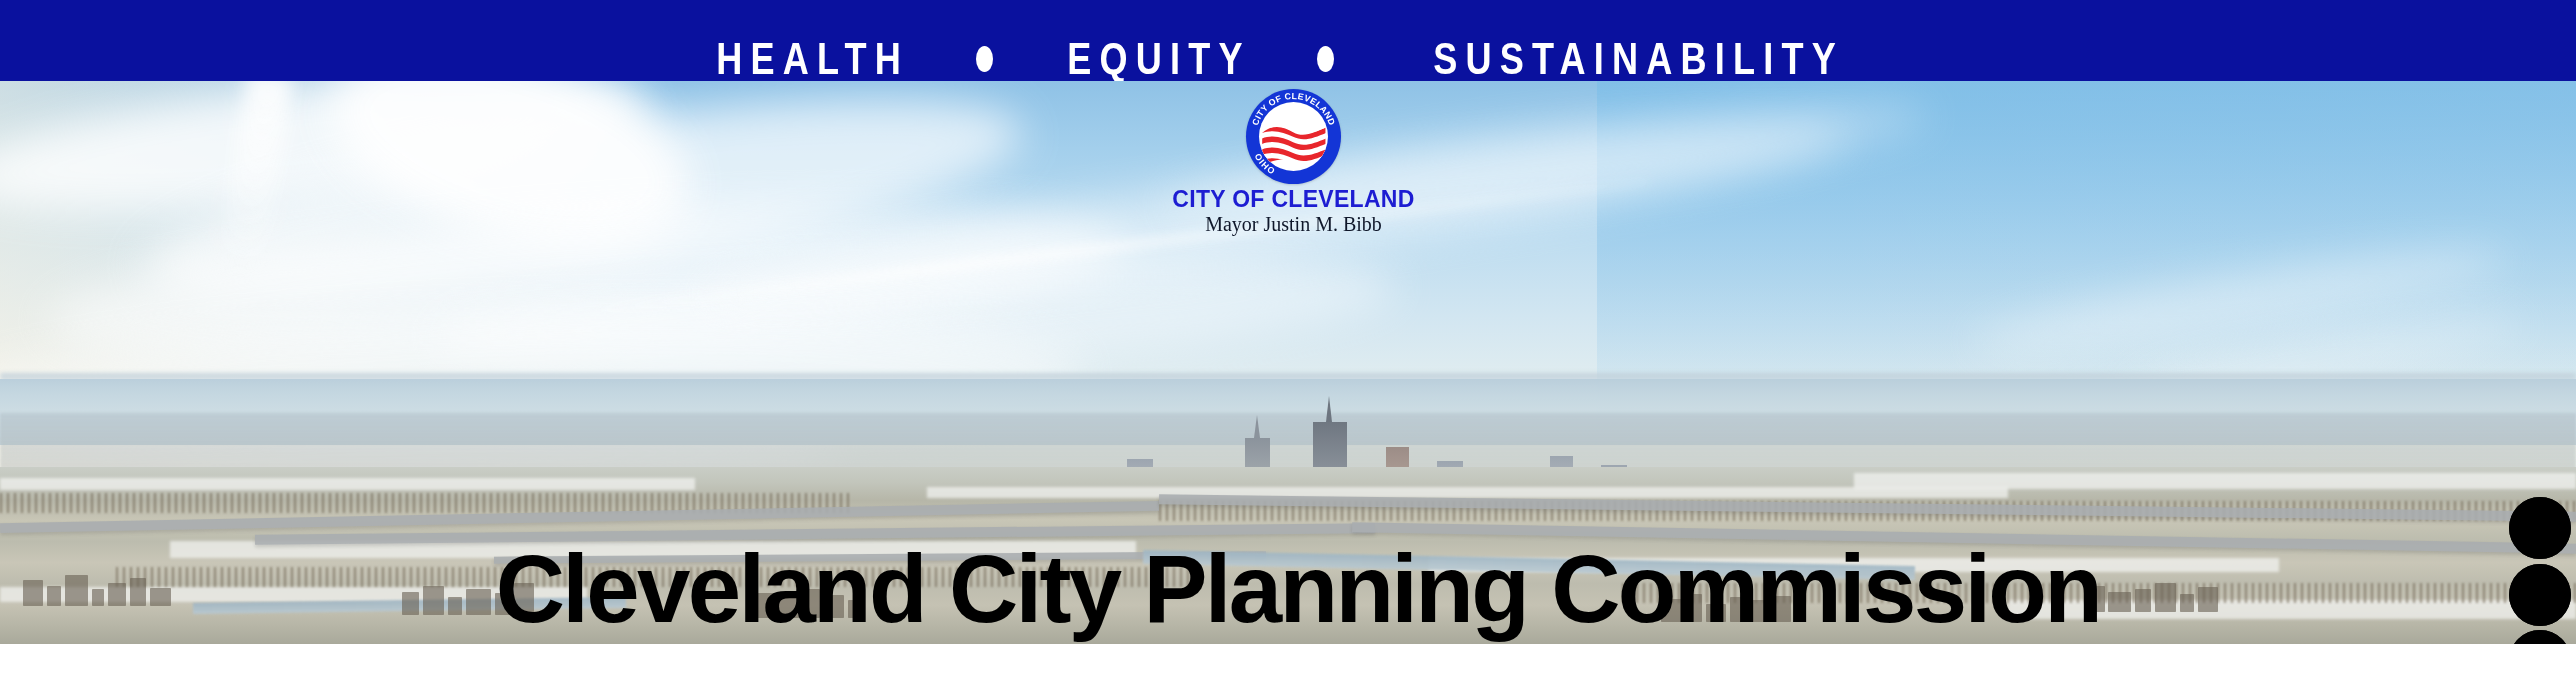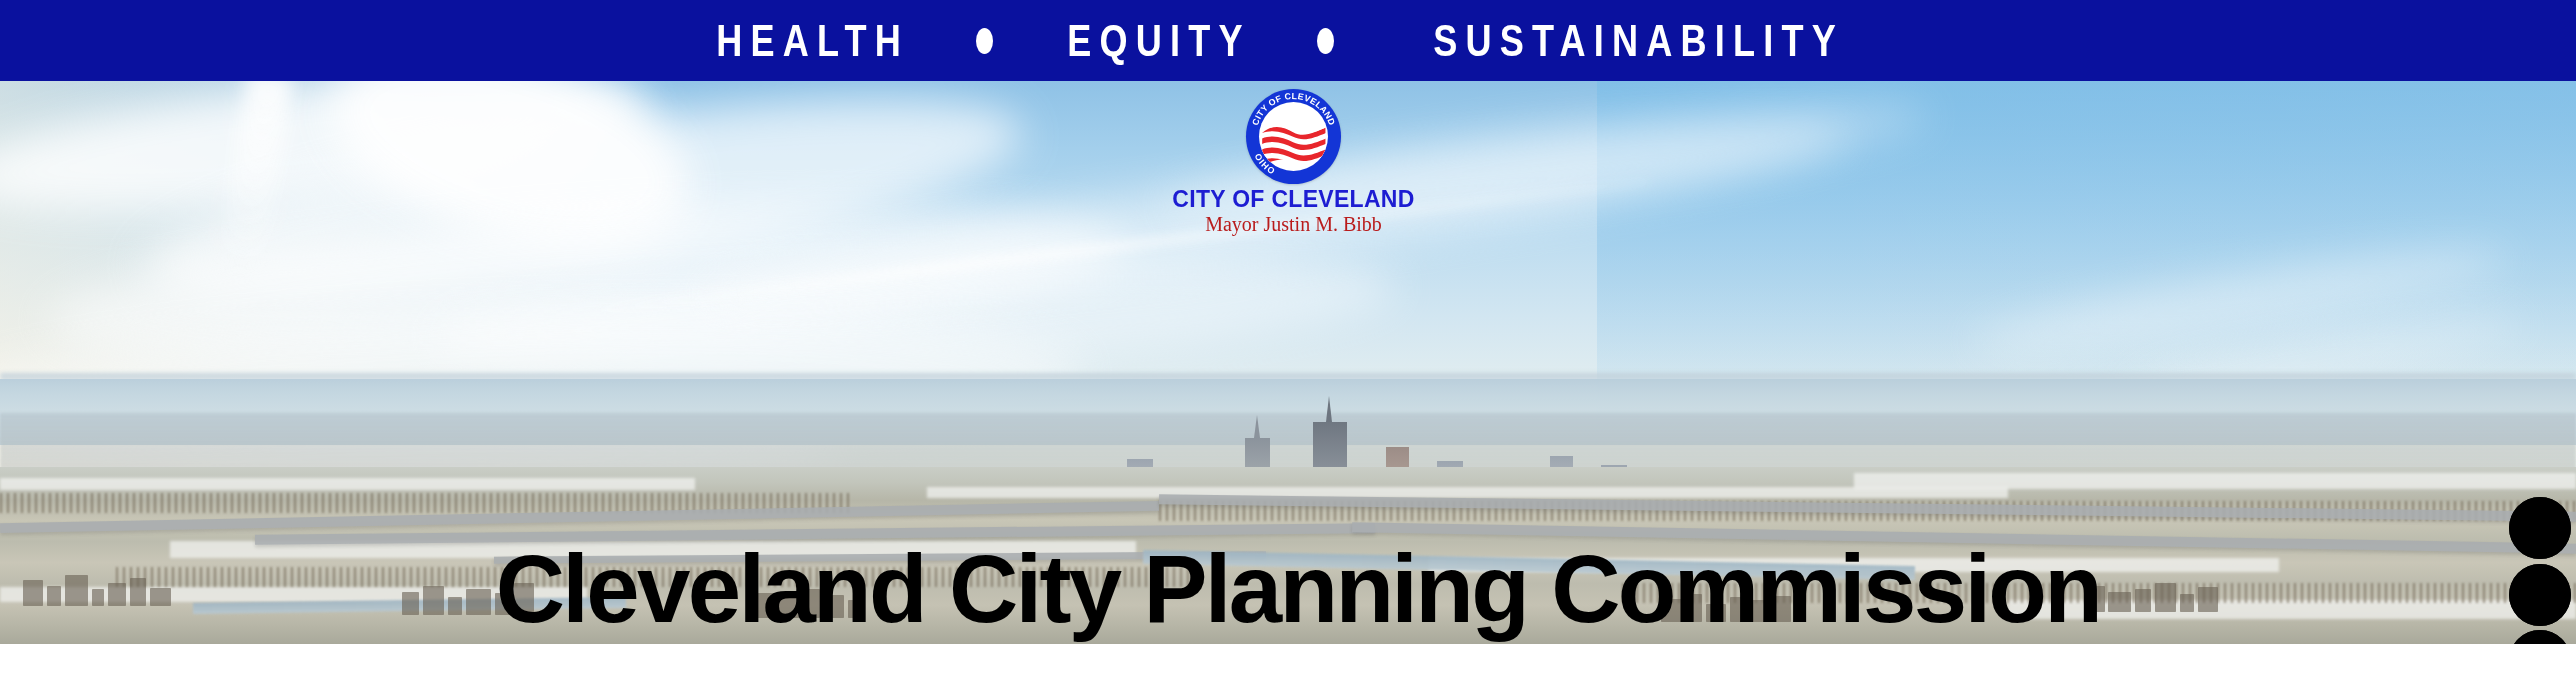--- a/index.html
+++ b/index.html
@@ -10,21 +10,21 @@
     font-family:"Liberation Sans", sans-serif;
     overflow:hidden;
   }
 
   .page { position:relative; width:2576px; height:682px; background:#ffffff; }
 
   
   .tagline-bar {
     position:absolute; left:0; top:0; width:2576px; height:81px;
     background:#0a119e;
-    display:flex; align-items:center; justify-content:center;
+    display:flex; align-items:flex-end; justify-content:center;
     overflow:hidden;
   }
   .tagline {
     display:flex; align-items:center; justify-content:center;
     gap:0px; white-space:nowrap;
   }
   .tagline-word {
     color:#ffffff;
     font-family:"Liberation Sans", sans-serif;
     font-weight:700;
@@ -210,21 +210,21 @@
   .stars { position:absolute; left:0; top:1.5px; width:69px; height:20px; }
 
   .org-name {
     margin-top:4.6px;
     color:#1d1dd2; font-weight:700; font-size:23px;
     letter-spacing:0.3px; line-height:1.04; white-space:nowrap;
     font-family:"Liberation Sans", sans-serif;
   }
   .org-sub {
     margin-top:2.3px;
-    color:#b91c1c; font-size:20px; line-height:1.05; white-space:nowrap;
+    color:#0f172a; font-size:20px; line-height:1.05; white-space:nowrap;
     font-family:"Liberation Serif", serif;
   }
 
   
   .headline {
     position:absolute; left:0; top:460px; width:2576px;
     text-align:center;
     color:#000000;
     font-family:"Liberation Sans", sans-serif;
     font-weight:700;

